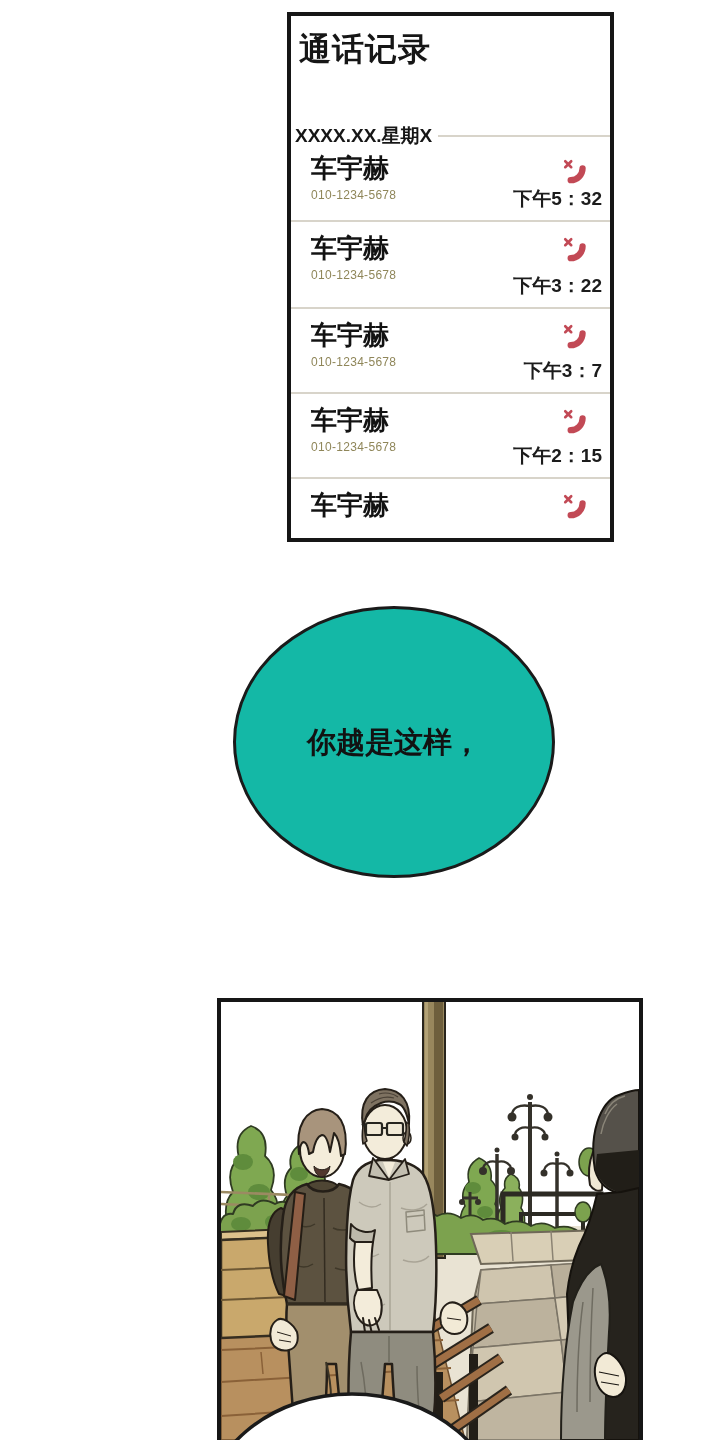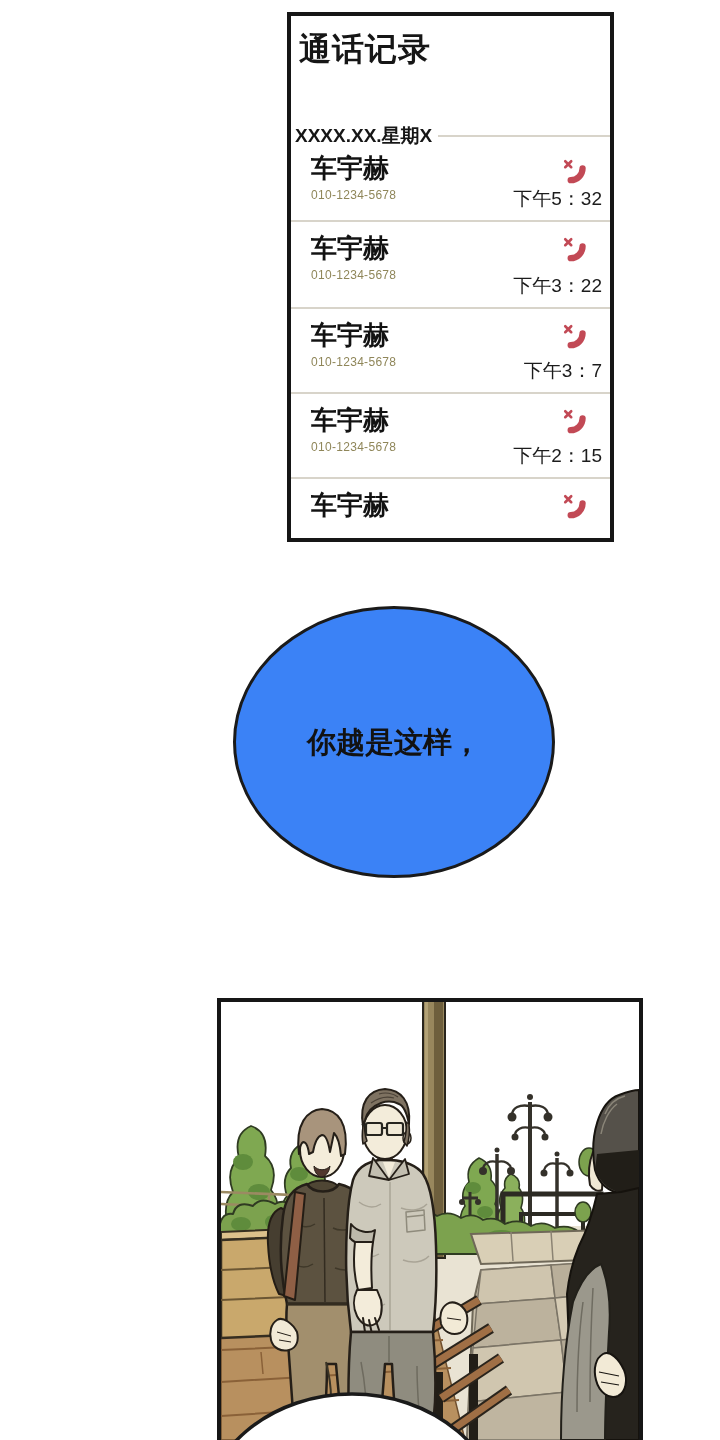--- a/index.html
+++ b/index.html
@@ -25,23 +25,23 @@
   .cl-row:nth-child(1){height:72px;padding-top:2px}
   .cl-row:nth-child(2){height:87px}
   .cl-row:nth-child(3),.cl-row:nth-child(4){height:85px}
   .cl-row:nth-child(5){flex:1;border-bottom:none}
   .cl-name{font-size:26px;font-weight:700;line-height:32px;color:#121212}
   .cl-number{margin-top:4px;font-size:12px;color:var(--number-text);letter-spacing:.3px}
   .missed-icon{position:absolute;right:22px;top:14px;width:26px;height:26px}
   .cl-row:nth-child(1) .missed-icon{top:8px}
   .mi-arc{fill:none;stroke:var(--missed-icon);stroke-width:5.8;stroke-linecap:round}
   .mi-x{fill:none;stroke:var(--missed-icon);stroke-width:2.4;stroke-linecap:round}
-  .cl-time{position:absolute;right:8px;bottom:8px;font-size:19px;color:var(--time-text);font-weight:400}
+  .cl-time{position:absolute;right:8px;bottom:8px;font-size:19px;color:var(--time-text);font-weight:700}
   
-  .bubble{position:absolute;left:233px;top:606px;width:322px;height:272px;background:#3b82f6;
+  .bubble{position:absolute;left:233px;top:606px;width:322px;height:272px;background:#14b8a6;
     border:3px solid var(--bubble-outline);border-radius:50%;
     display:flex;flex-direction:column;align-items:center;justify-content:center}
   .bubble p{font-size:29px;font-weight:700;line-height:39px;color:#121212;white-space:nowrap}
   
   .panel{position:absolute;left:217px;top:998px;width:426px;height:442px;background:#fff;
     border:4px solid var(--panel-border);border-bottom:none;overflow:hidden}
   .panel svg{display:block;width:418px;height:438px}
 </style>
 </head>
 <body>

